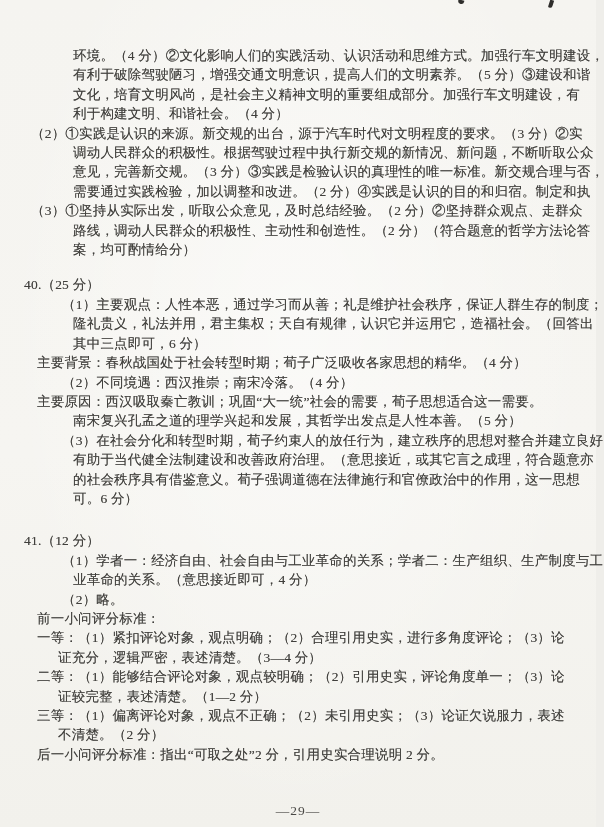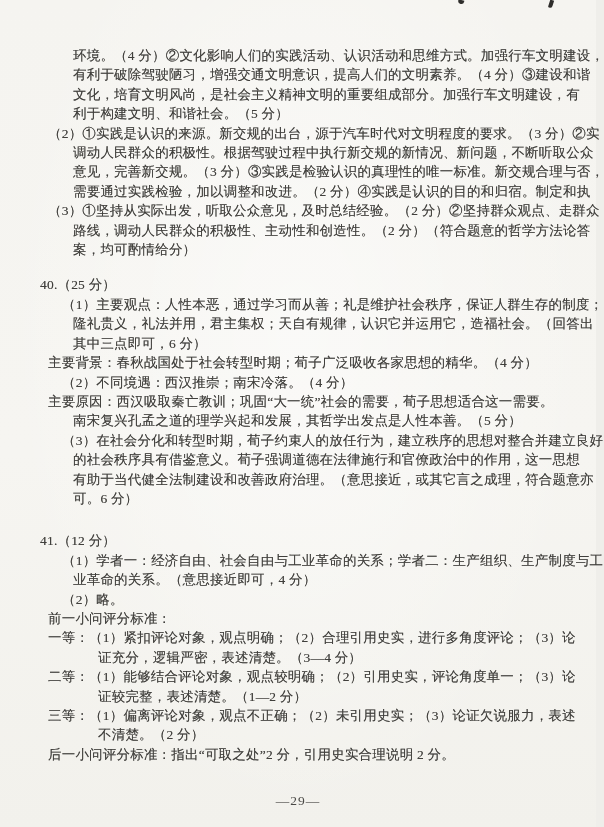--- a/index.html
+++ b/index.html
@@ -32,31 +32,31 @@
   .line {
     font-size: 13.5px;
     line-height: 19.4px;
     letter-spacing: 0.2px;
     white-space: nowrap;
     color: #403f3c;
     text-shadow: 0 0 0.6px rgba(64,63,60,0.55);
   }
   
   .ind-a { padding-left: 73px; }   
-  .ind-b { padding-left: 48px; }   
-  .ind-c { padding-left: 40px; }   
+  .ind-b { padding-left: 31px; }   
+  .ind-c { padding-left: 24px; }   
   .ind-d { padding-left: 62px; }   
-  .ind-e { padding-left: 48px; }   
-  .ind-f { padding-left: 98px; }  
+  .ind-e { padding-left: 37px; }   
+  .ind-f { padding-left: 58px; }  
   .block { margin: 0; }
   .page-footer {
     position: absolute;
     left: 0;
     right: 0;
-    bottom: 18px;
+    bottom: 8px;
     text-align: center;
     font-size: 13.5px;
     letter-spacing: 1px;
     color: #4a4946;
   }
   
   .artifact {
     position: absolute;
     background: #2e2d2b;
     border-radius: 0 0 3px 3px;
@@ -66,23 +66,23 @@
 </style>
 </head>
 <body>
 
 <div class="scan-page" style="color: rgb(64, 63, 60);">
   <span class="artifact artifact-1"></span>
   <span class="artifact artifact-2"></span>
   <div class="content">
       <div class="block">
         <div class="line ind-a">环境。（4 分）②文化影响人们的实践活动、认识活动和思维方式。加强行车文明建设，</div>
-        <div class="line ind-a">有利于破除驾驶陋习，增强交通文明意识，提高人们的文明素养。（4 分）③建设和谐</div>
+        <div class="line ind-a">有利于破除驾驶陋习，增强交通文明意识，提高人们的文明素养。（5 分）③建设和谐</div>
         <div class="line ind-a">文化，培育文明风尚，是社会主义精神文明的重要组成部分。加强行车文明建设，有</div>
-        <div class="line ind-a">利于构建文明、和谐社会。（5 分）</div>
+        <div class="line ind-a">利于构建文明、和谐社会。（4 分）</div>
       </div>
       <div class="block">
         <div class="line ind-b">（2）①实践是认识的来源。新交规的出台，源于汽车时代对文明程度的要求。（3 分）②实</div>
         <div class="line ind-a">调动人民群众的积极性。根据驾驶过程中执行新交规的新情况、新问题，不断听取公众</div>
         <div class="line ind-a">意见，完善新交规。（3 分）③实践是检验认识的真理性的唯一标准。新交规合理与否，</div>
         <div class="line ind-a">需要通过实践检验，加以调整和改进。（2 分）④实践是认识的目的和归宿。制定和执</div>
       </div>
       <div class="block">
         <div class="line ind-b">（3）①坚持从实际出发，听取公众意见，及时总结经验。（2 分）②坚持群众观点、走群众</div>
         <div class="line ind-a">路线，调动人民群众的积极性、主动性和创造性。（2 分）（符合题意的哲学方法论答</div>
@@ -91,22 +91,22 @@
       <div class="block" style="margin-top: 16px;">
         <div class="line ind-c">40.（25 分）</div>
         <div class="line ind-d">（1）主要观点：人性本恶，通过学习而从善；礼是维护社会秩序，保证人群生存的制度；</div>
         <div class="line ind-a">隆礼贵义，礼法并用，君主集权；天自有规律，认识它并运用它，造福社会。（回答出</div>
         <div class="line ind-a">其中三点即可，6 分）</div>
         <div class="line ind-e">主要背景：春秋战国处于社会转型时期；荀子广泛吸收各家思想的精华。（4 分）</div>
         <div class="line ind-d">（2）不同境遇：西汉推崇；南宋冷落。（4 分）</div>
         <div class="line ind-e">主要原因：西汉吸取秦亡教训；巩固“大一统”社会的需要，荀子思想适合这一需要。</div>
         <div class="line ind-a">南宋复兴孔孟之道的理学兴起和发展，其哲学出发点是人性本善。（5 分）</div>
         <div class="line ind-d">（3）在社会分化和转型时期，荀子约束人的放任行为，建立秩序的思想对整合并建立良好</div>
+        <div class="line ind-a">有助于当代健全法制建设和改善政府治理。（意思接近，或其它言之成理，符合题意亦</div>
         <div class="line ind-a">的社会秩序具有借鉴意义。荀子强调道德在法律施行和官僚政治中的作用，这一思想</div>
-        <div class="line ind-a">有助于当代健全法制建设和改善政府治理。（意思接近，或其它言之成理，符合题意亦</div>
         <div class="line ind-a">可。6 分）</div>
       </div>
       <div class="block" style="margin-top: 23px;">
         <div class="line ind-c">41.（12 分）</div>
         <div class="line ind-d">（1）学者一：经济自由、社会自由与工业革命的关系；学者二：生产组织、生产制度与工</div>
         <div class="line ind-a">业革命的关系。（意思接近即可，4 分）</div>
         <div class="line ind-d">（2）略。</div>
         <div class="line ind-e">前一小问评分标准：</div>
         <div class="line ind-e">一等：（1）紧扣评论对象，观点明确；（2）合理引用史实，进行多角度评论；（3）论</div>
         <div class="line ind-f">证充分，逻辑严密，表述清楚。（3—4 分）</div>

